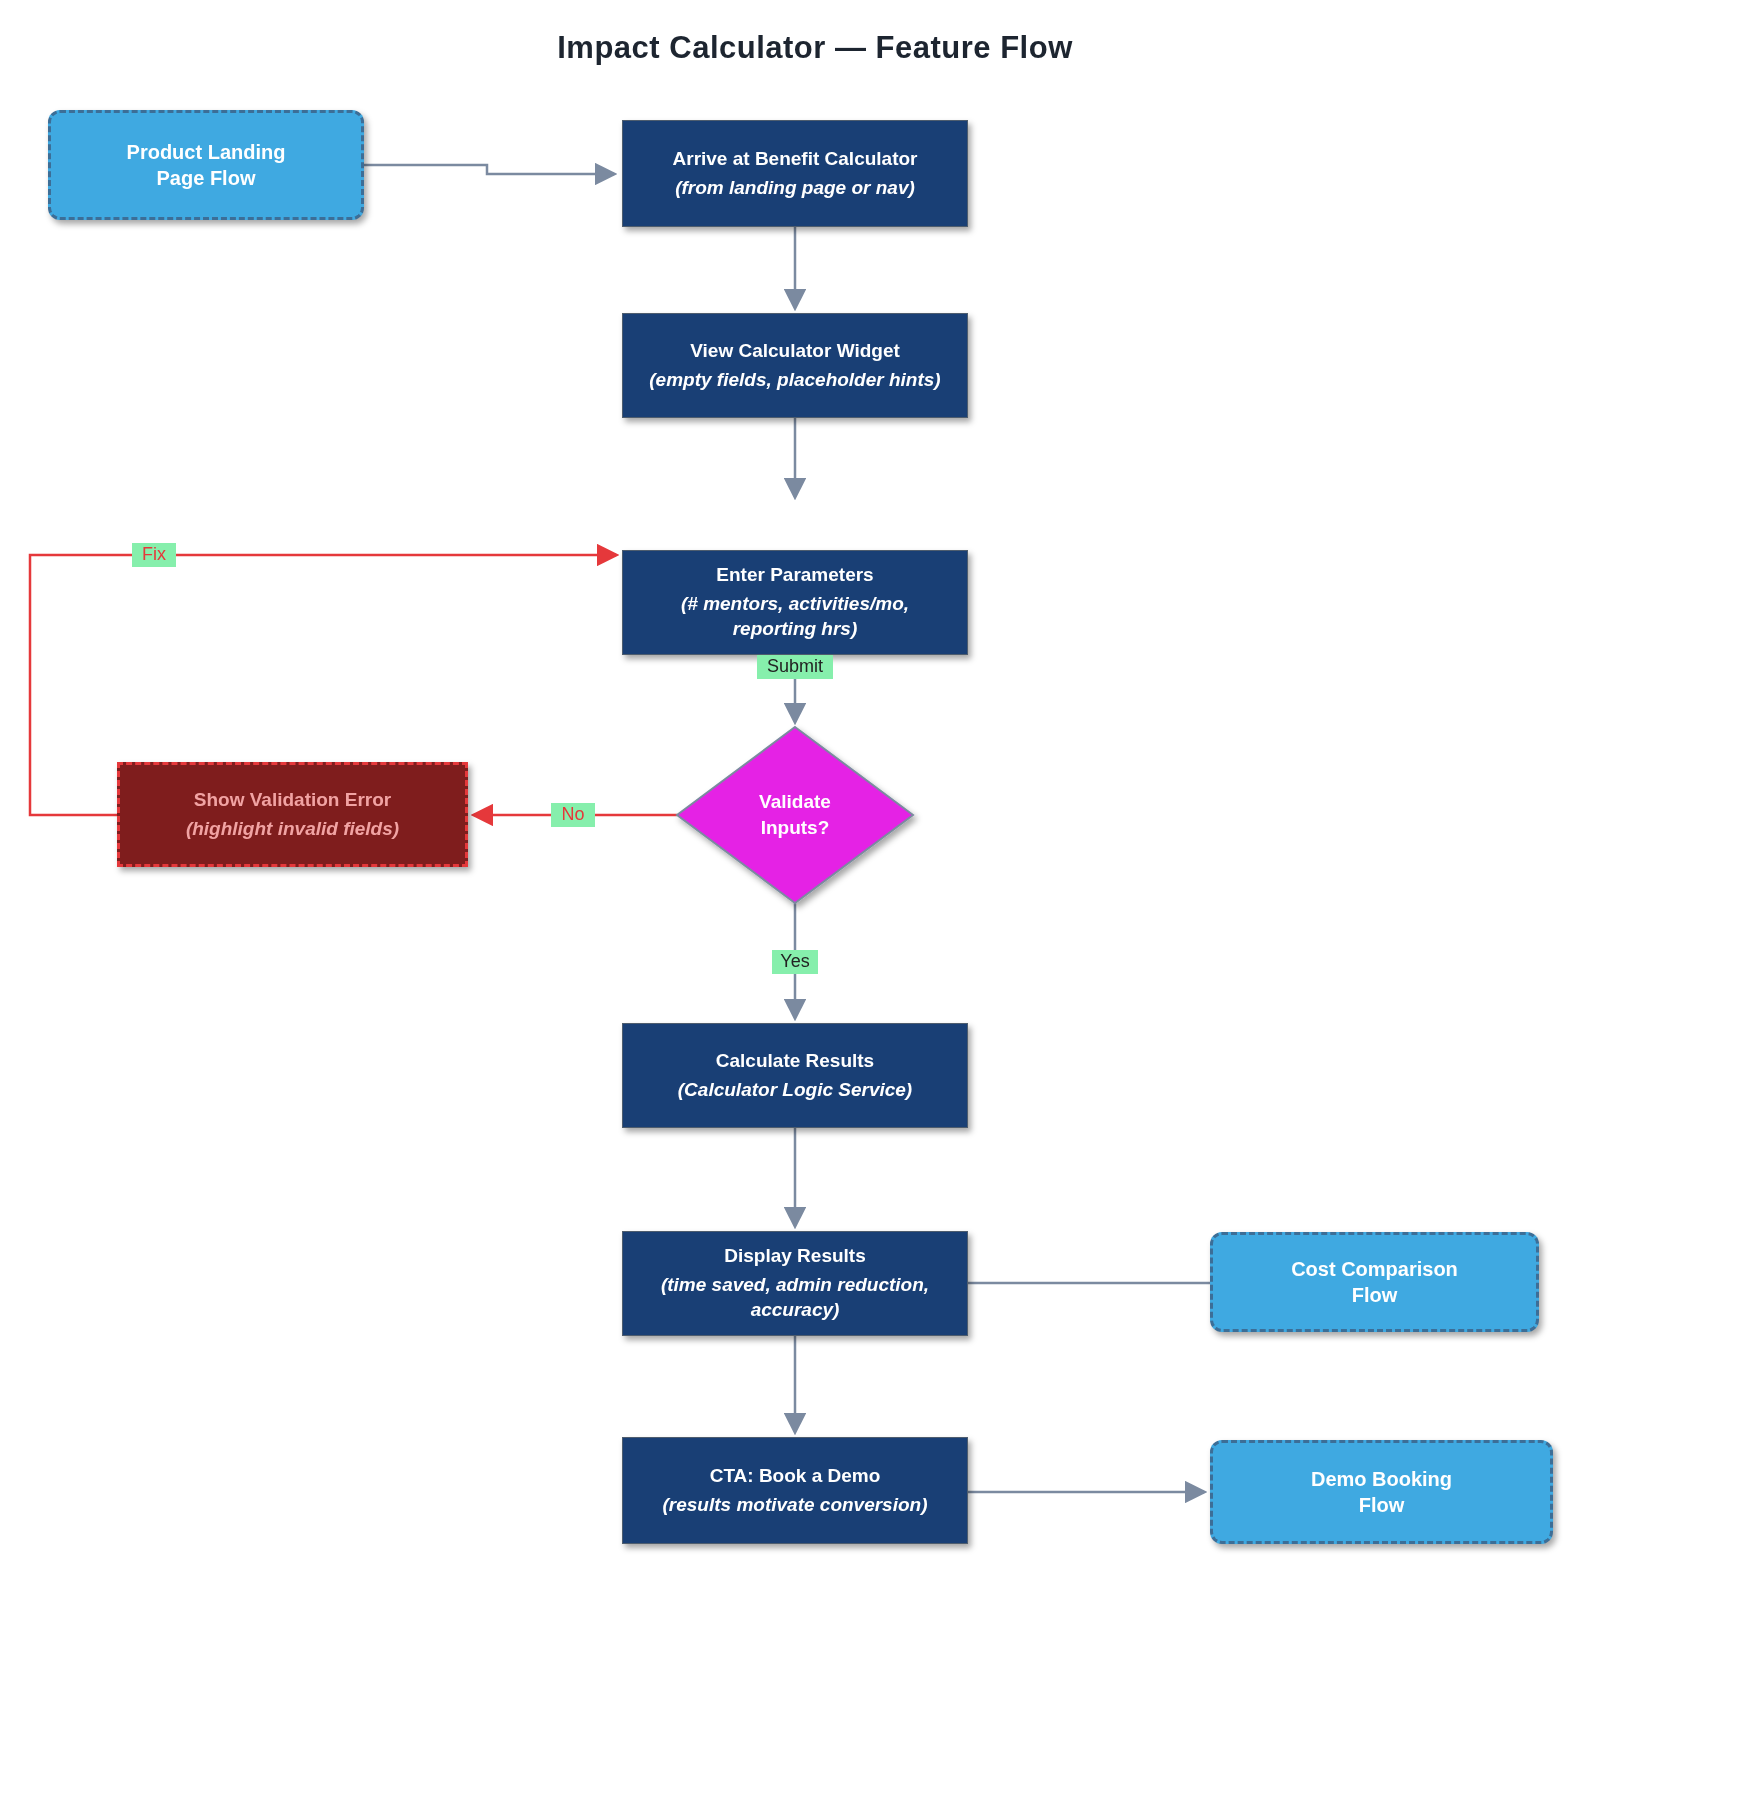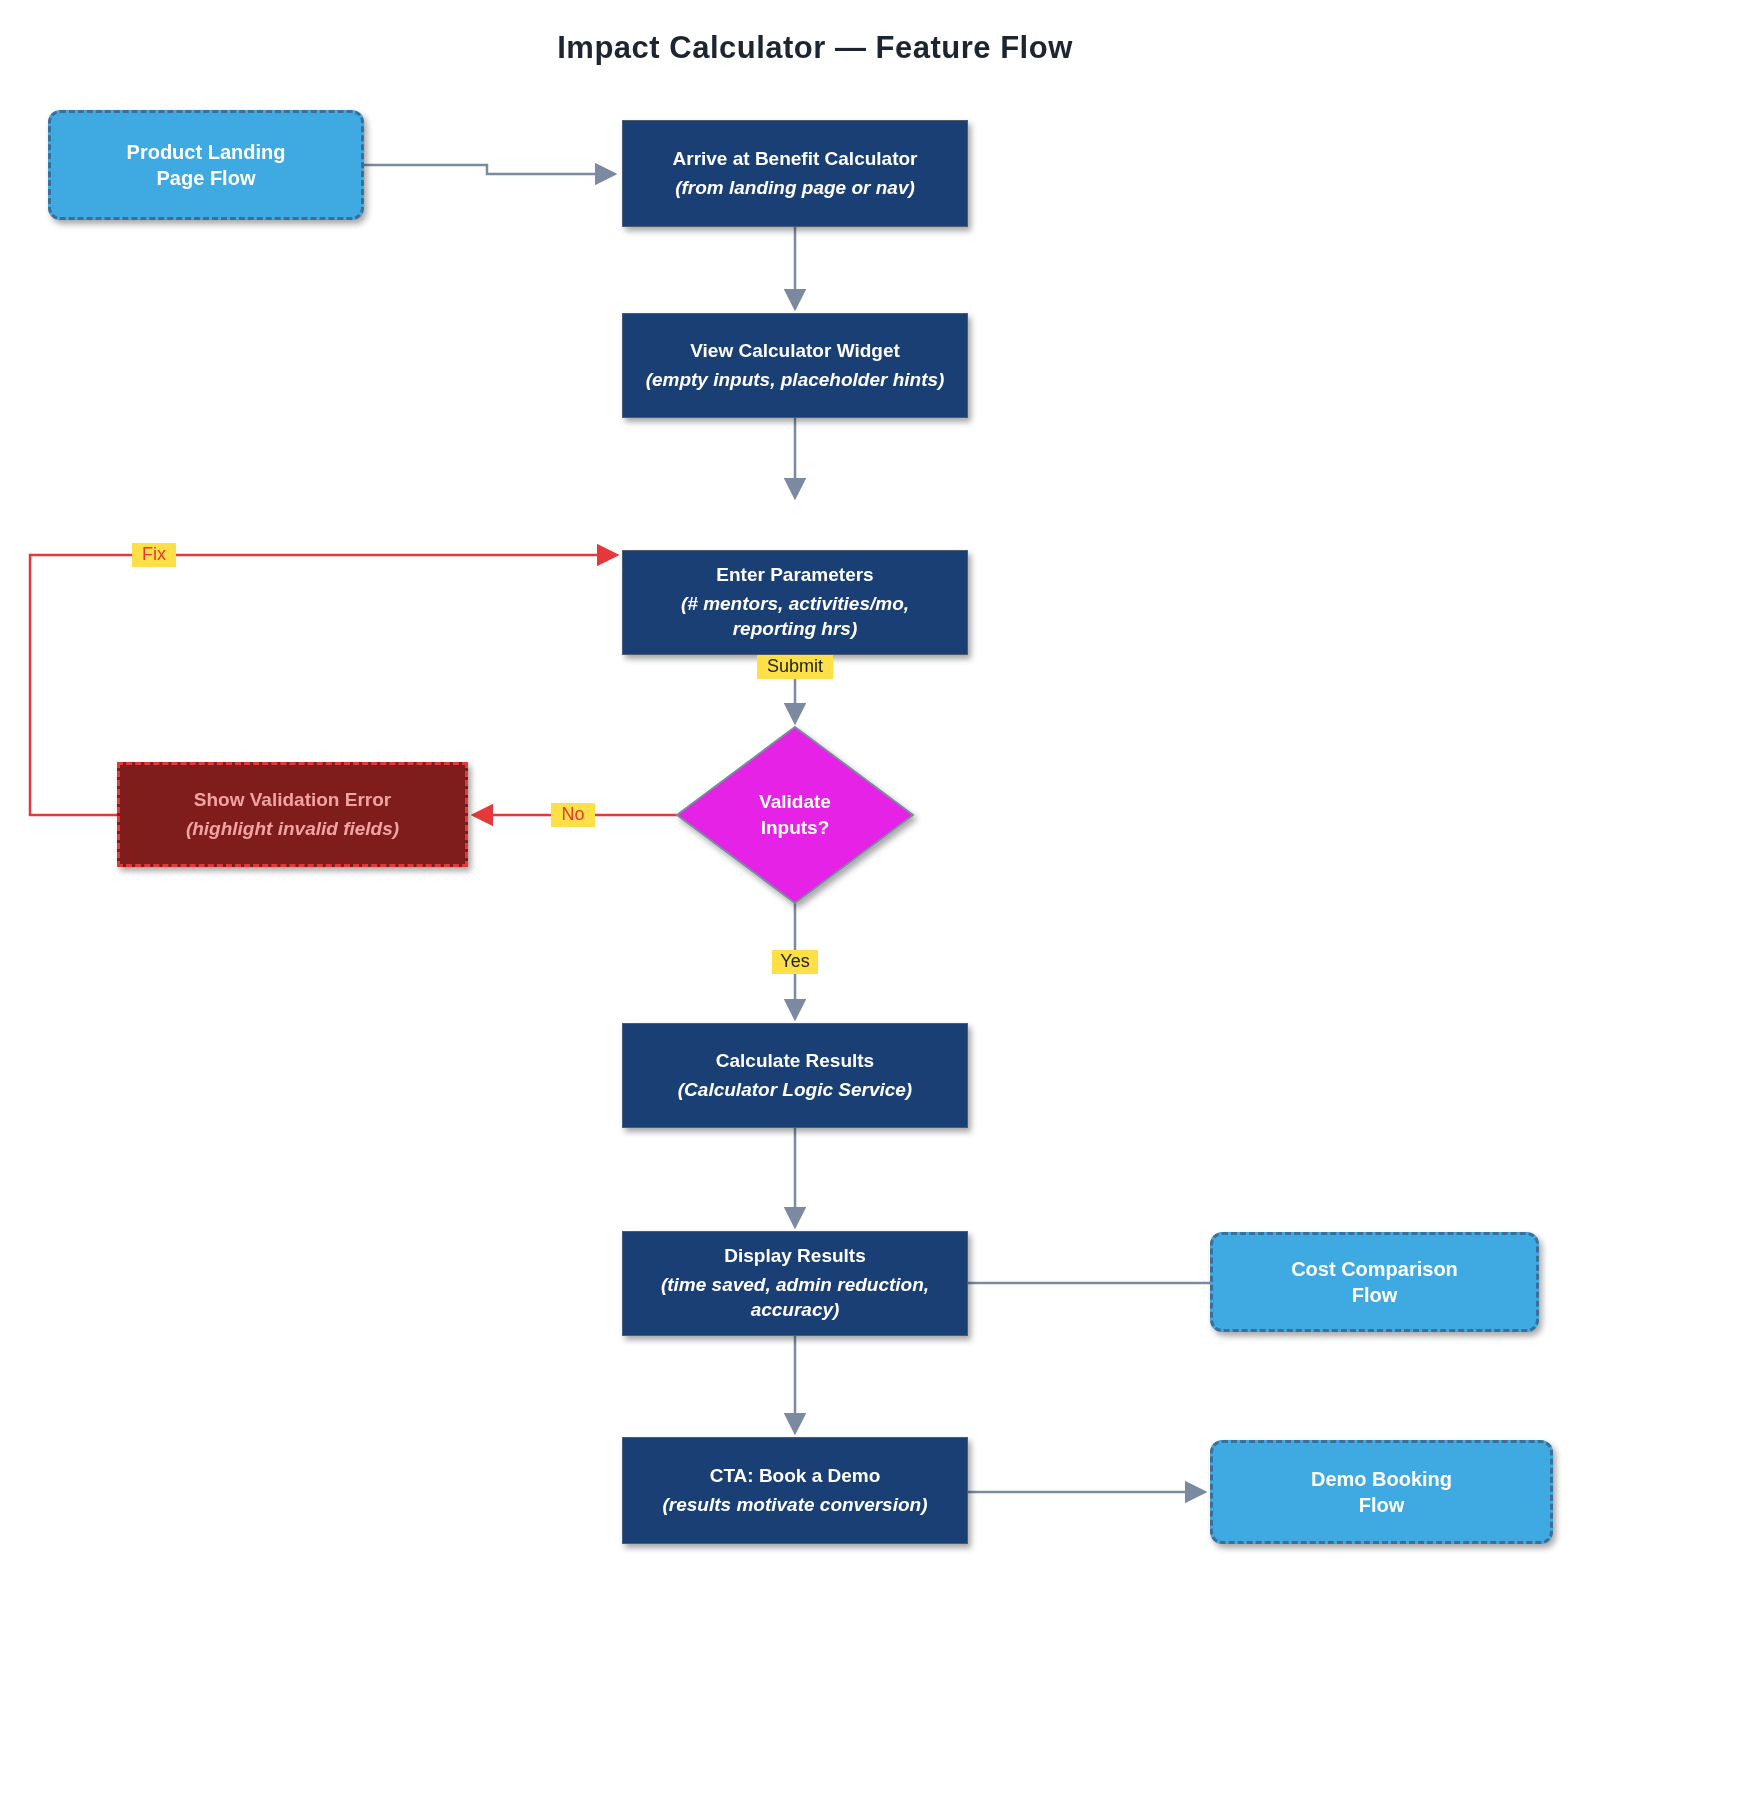--- a/index.html
+++ b/index.html
@@ -82,21 +82,21 @@
     font-weight: bold;
     font-size: 19px;
     white-space: pre-line;
     line-height: 1.35;
   }
 
   .elabel {
     position: absolute;
     font-size: 18px;
     color: #222222;
-    background: #fde047;
+    background: #86efac;
     padding: 1px 5px;
     text-align: center;
     line-height: 1.2;
   }
   .elabel.red { color: #e5383b; }
 </style>
 </head>
 <body>
 
 <div class="canvas">
@@ -136,21 +136,21 @@
 Page Flow</div>
   </div>
 
   <div class="node process" style="left:622px; top:120px; width:346px; height:107px;">
     <div class="t">Arrive at Benefit Calculator</div>
     <div class="s">(from landing page or nav)</div>
   </div>
 
   <div class="node process" style="left:622px; top:313px; width:346px; height:105px;">
     <div class="t">View Calculator Widget</div>
-    <div class="s">(empty inputs, placeholder hints)</div>
+    <div class="s">(empty fields, placeholder hints)</div>
   </div>
 
   <div class="node process" style="left:622px; top:502px; width:346px; height:105px;margin-top:48px;">
     <div class="t">Enter Parameters</div>
     <div class="s">(# mentors, activities/mo,
 reporting hrs)</div>
   </div>
 
   <div class="diamond-label">Validate
 Inputs?</div>

